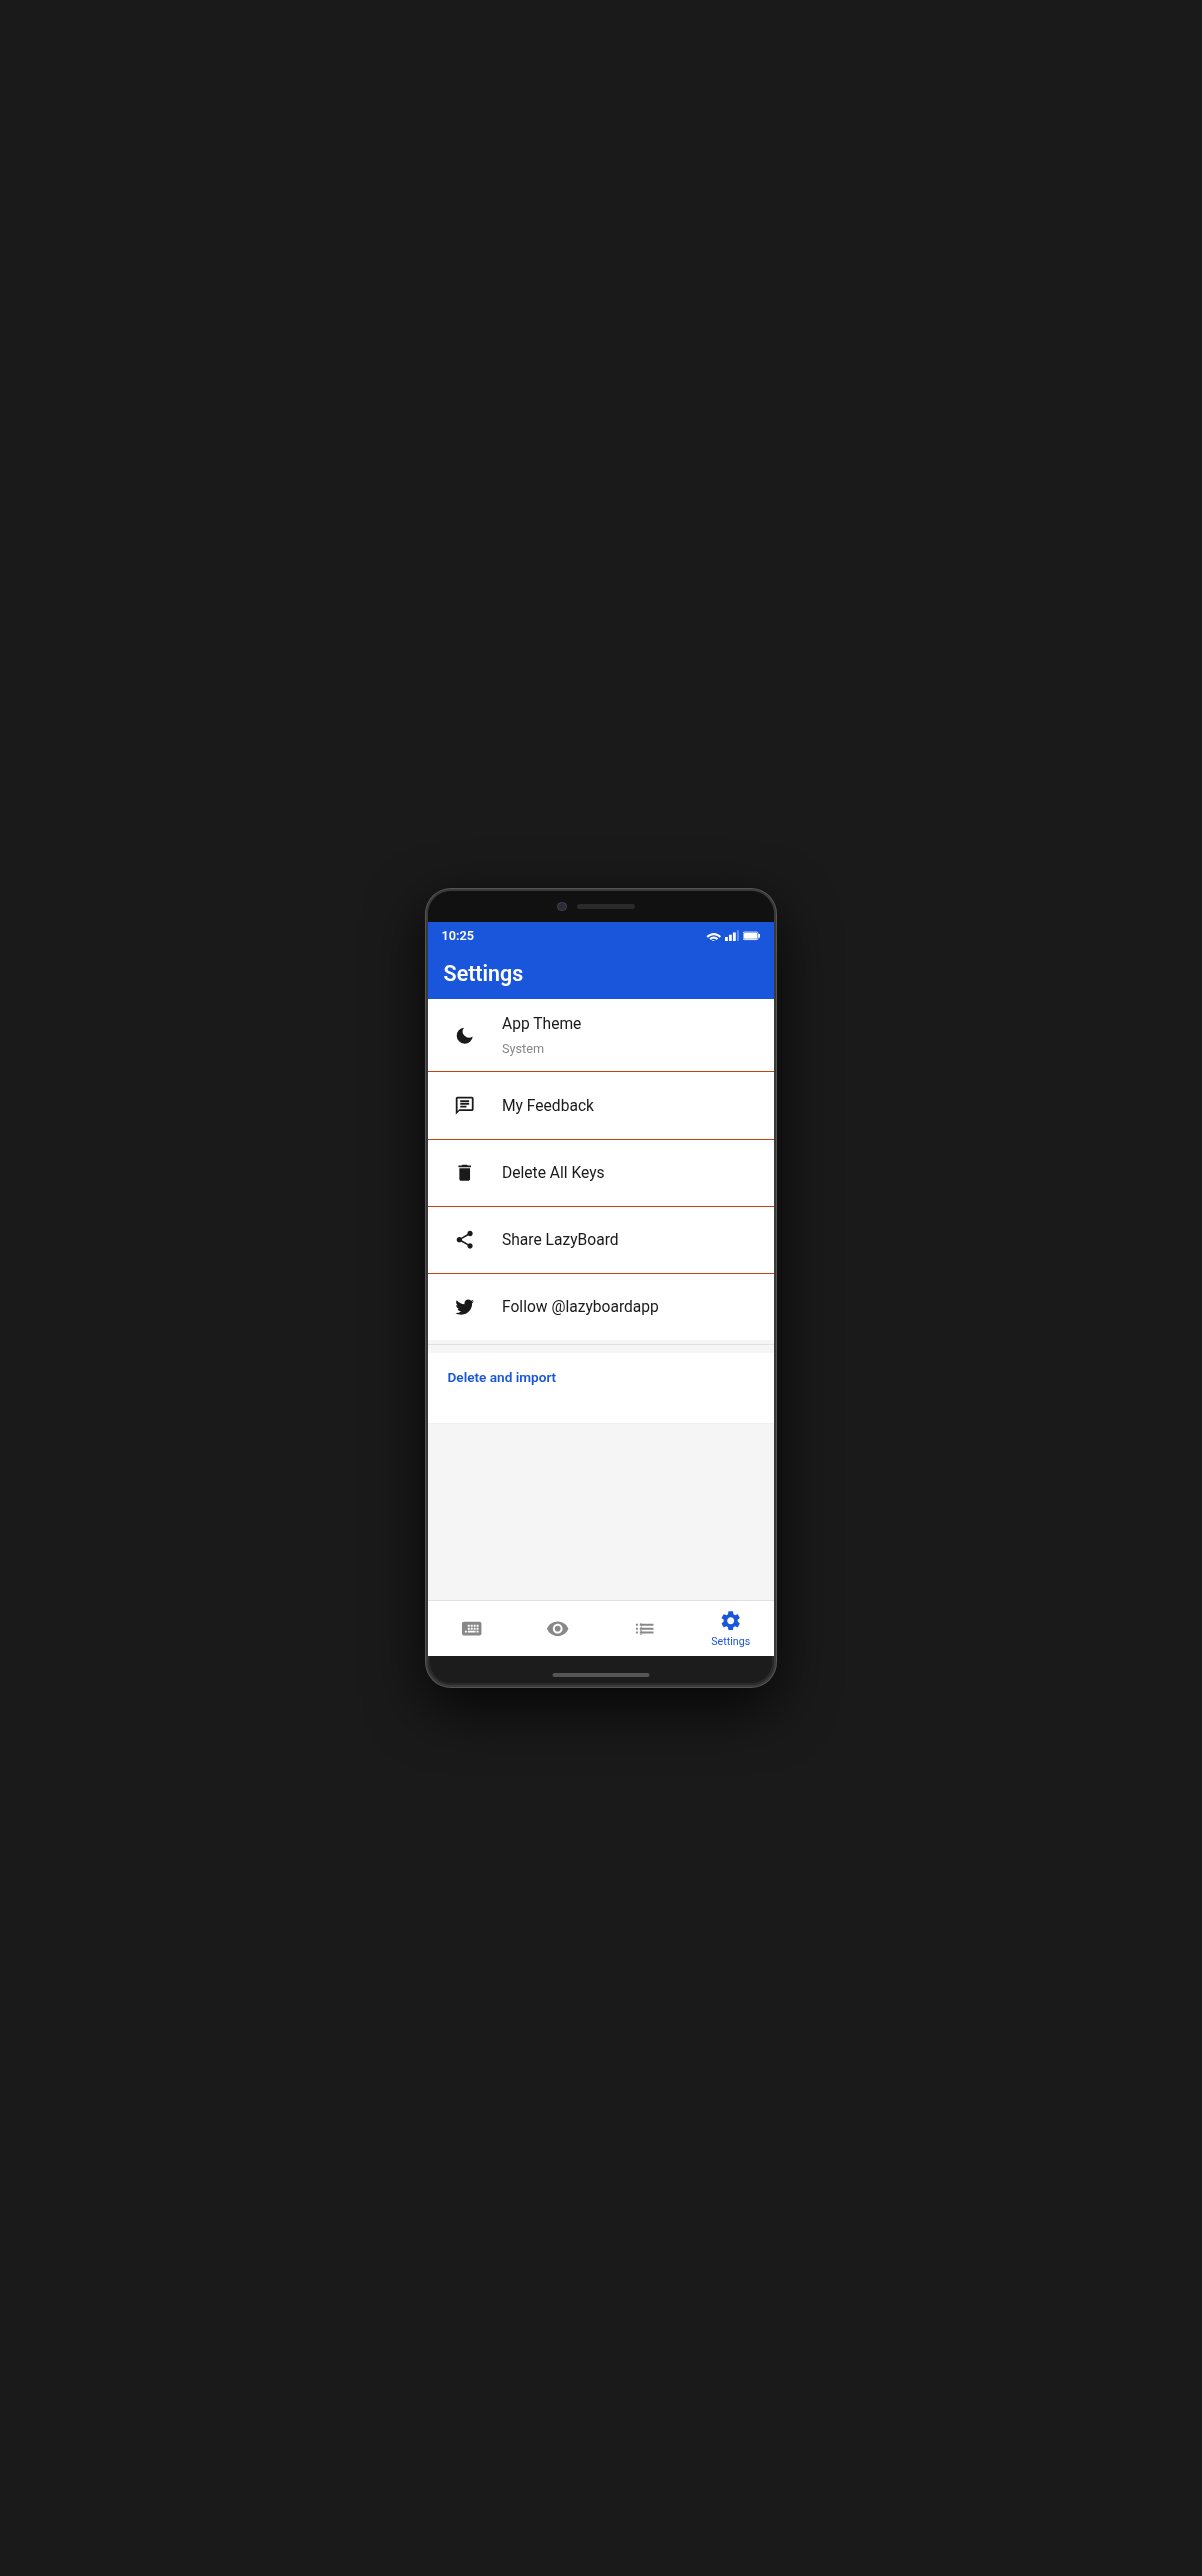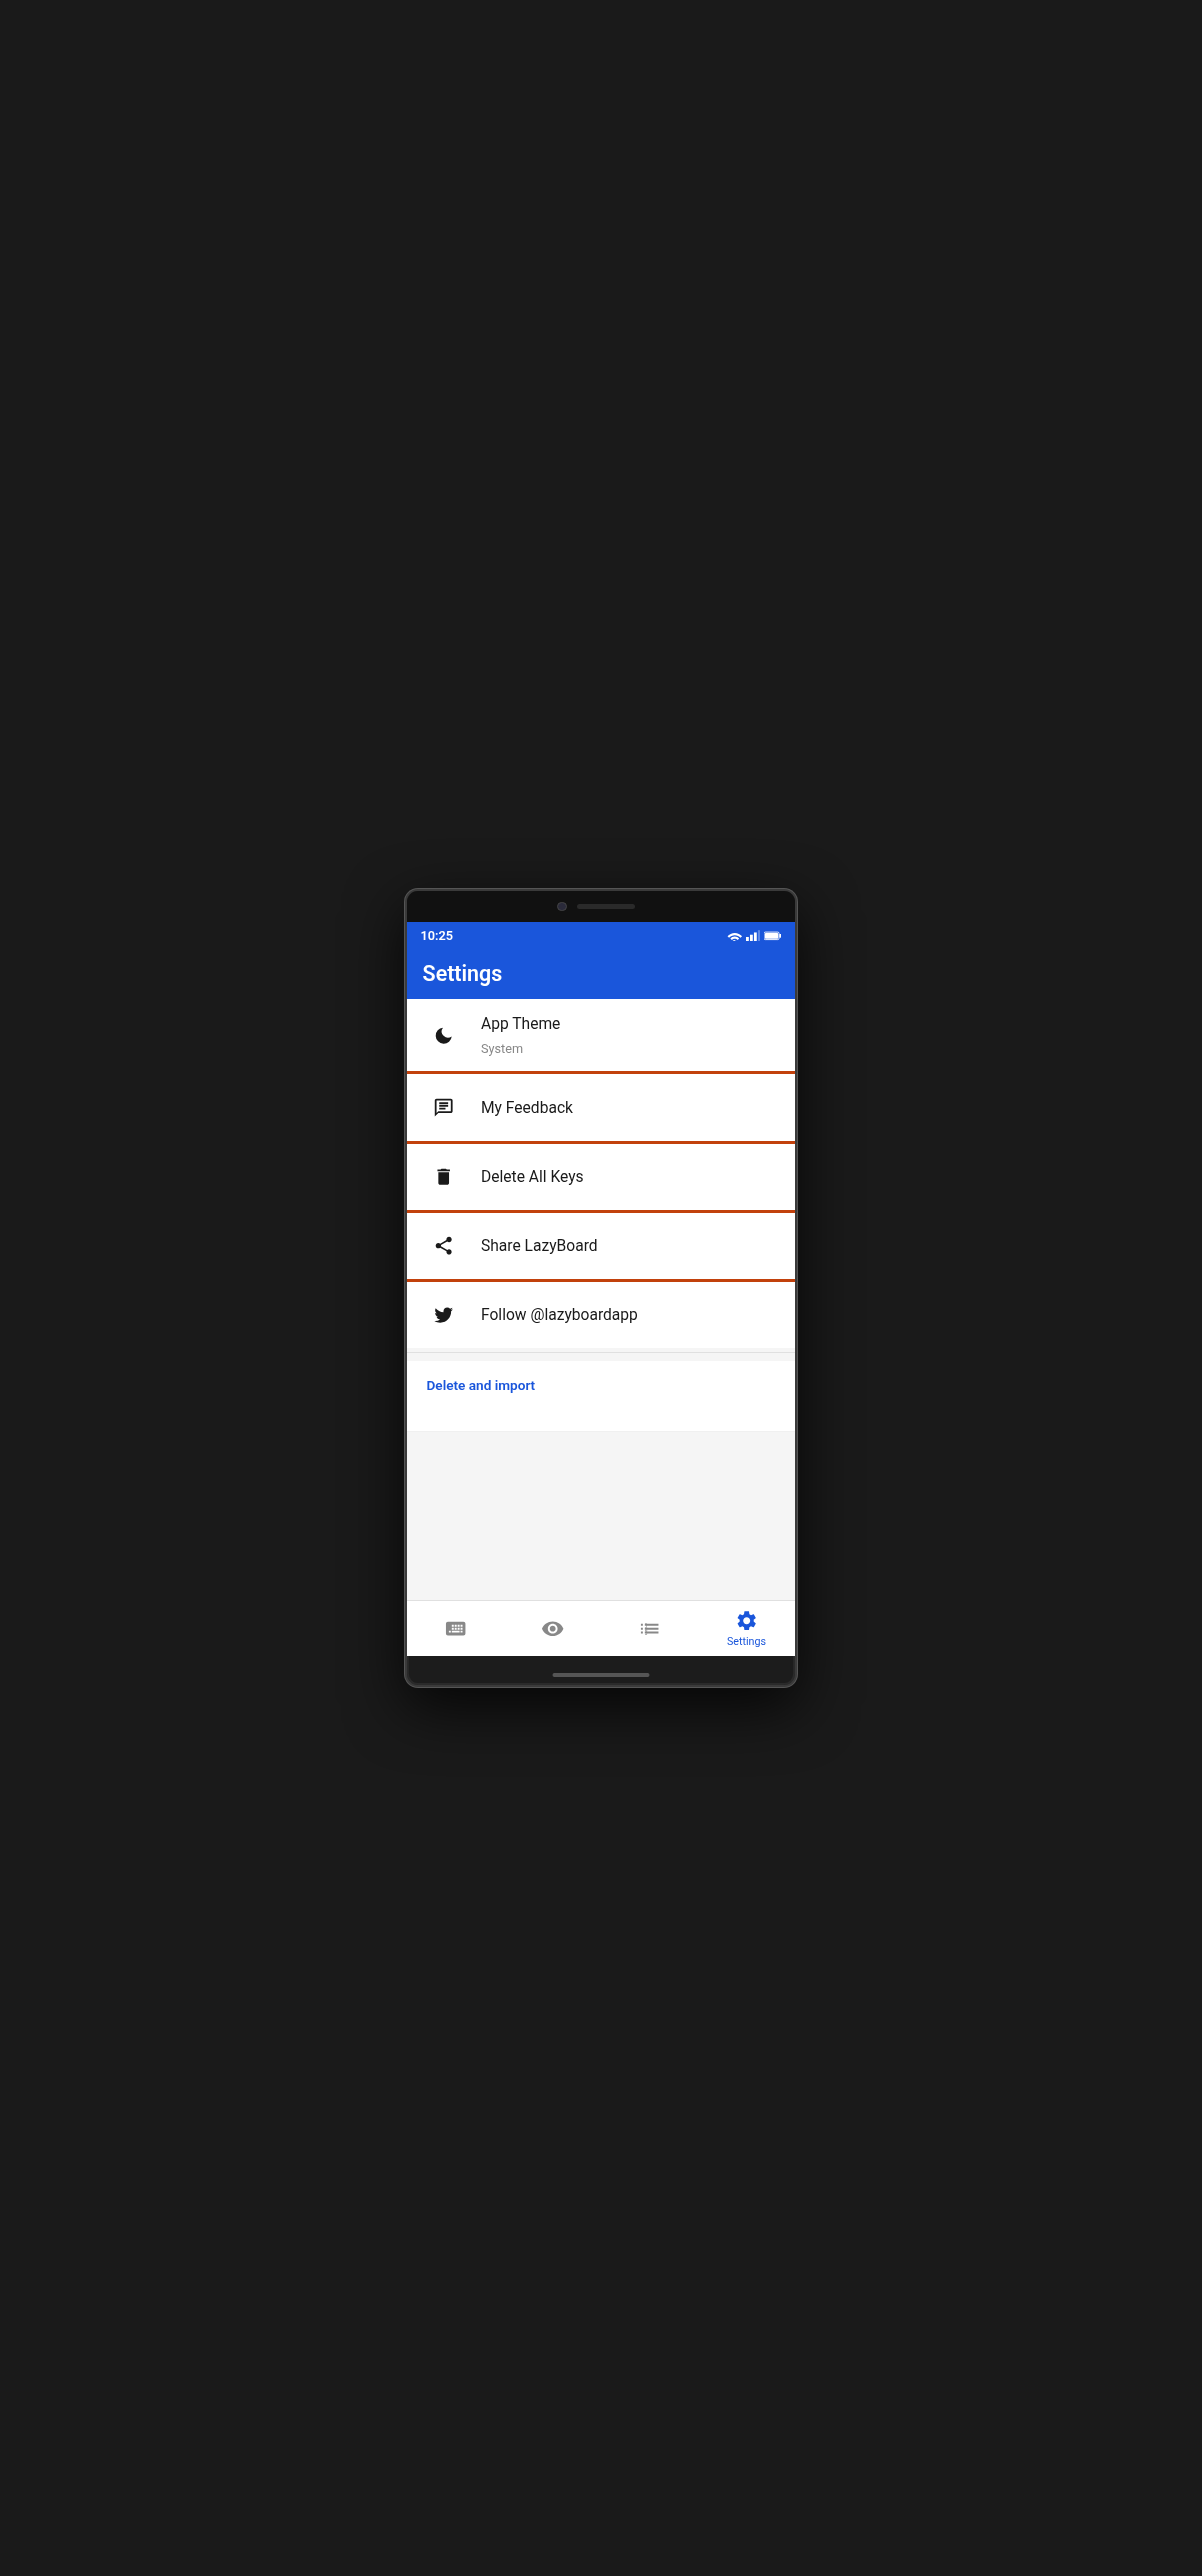--- a/index.html
+++ b/index.html
@@ -7,24 +7,24 @@
     body {
       background: #1a1a1a;
       display: flex;
       justify-content: center;
       align-items: center;
       min-height: 100vh;
       font-family: 'Roboto', Arial, sans-serif;
     }
 
     .phone-frame {
-      width: 392px;
+      width: 350px;
       height: 798px;
       background: #1c1c1c;
-      border-radius: 13px;
+      border-radius: 25px;
       border: 2.9px solid #3a3a3a;
       position: relative;
       overflow: hidden;
       box-shadow: 0 0 0 1px #555, inset 0 0 0 1.9px #2a2a2a, 0 19.5px 58px rgba(0,0,0,0.8);
     }
 
     .phone-notch-area {
       position: absolute;
       top: 0;
       left: 0;
@@ -110,21 +110,21 @@
     }
 
     .settings-list {
       background: white;
     }
 
     .settings-item {
       display: flex;
       align-items: center;
       padding: 15.6px 19.5px;
-      border-bottom: 3px solid #c2410c;
+      border-bottom: 1px solid #c2410c;
       cursor: pointer;
       background: white;
     }
 
     .settings-item:last-child {
       border-bottom: none;
     }
 
     .item-icon {
       width: 35px;

